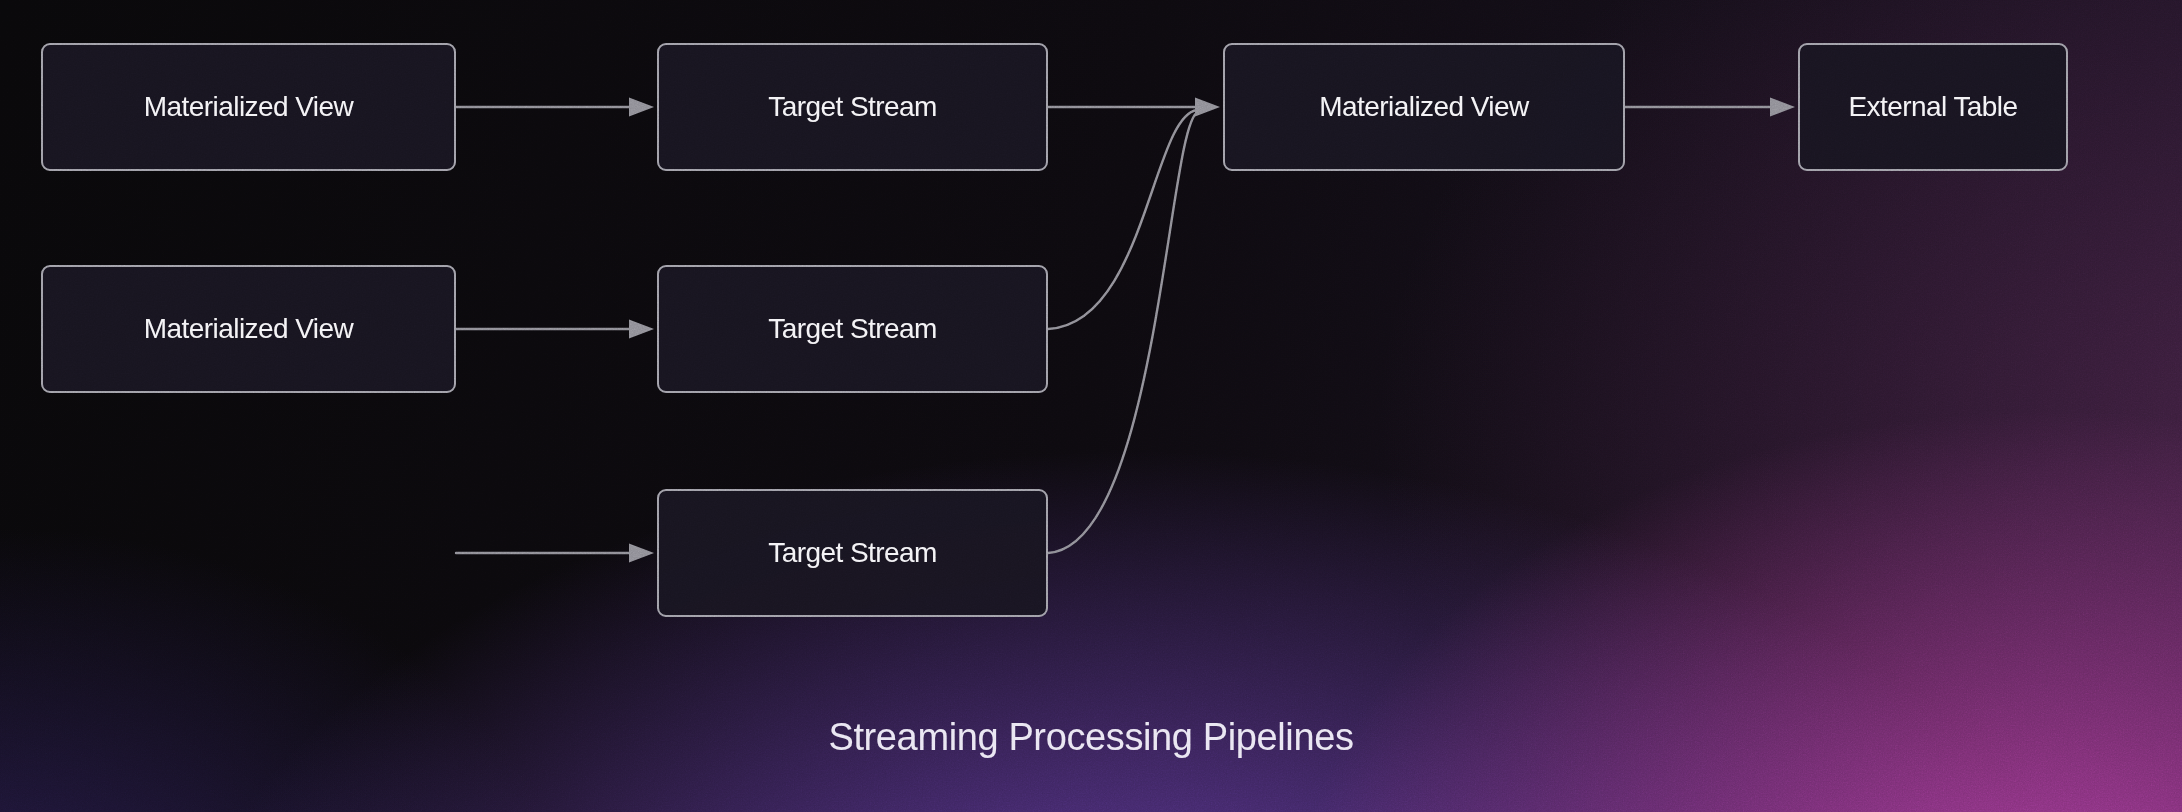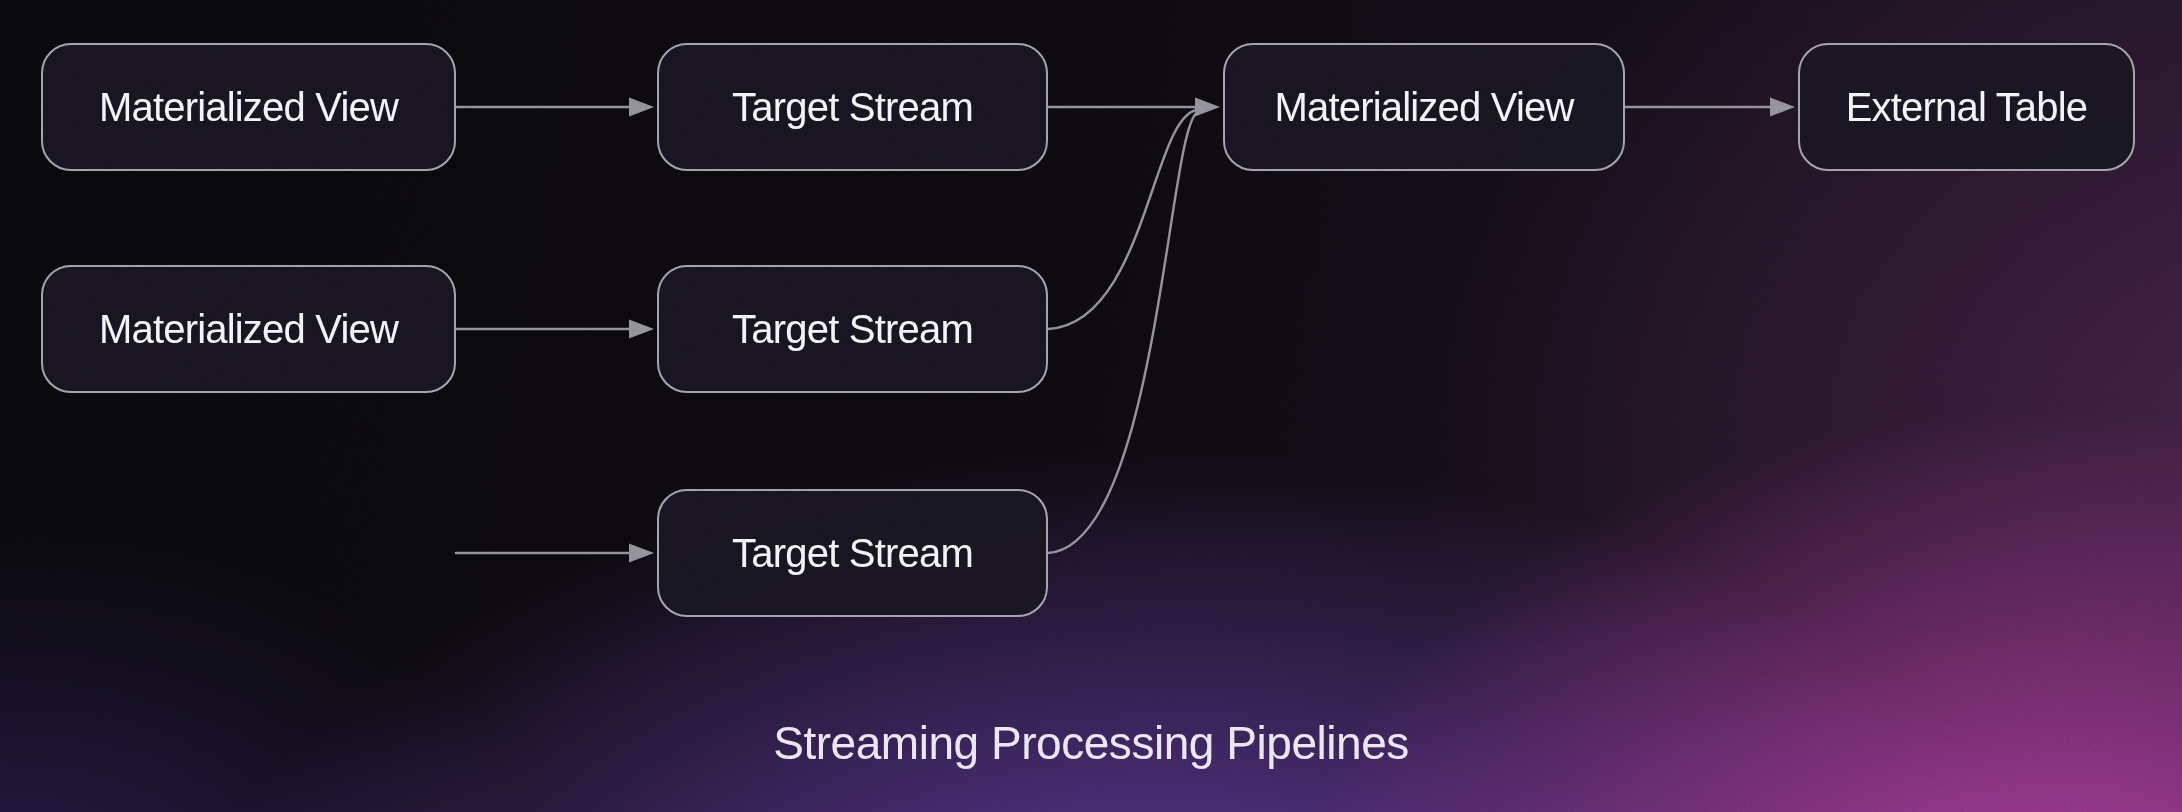--- a/index.html
+++ b/index.html
@@ -27,38 +27,38 @@
     width: 2182px;
     height: 812px;
   }
 
   .node {
     position: absolute;
     box-sizing: border-box;
     height: 128px;
     background: rgba(24,21,32,0.96);
     border: 2.4px solid #9e9da6;
-    border-radius: 30px;
+    border-radius: 9px;
     display: flex;
     align-items: center;
     justify-content: center;
     color: #f3f2f5;
-    font-size: 40px;
+    font-size: 28px;
     letter-spacing: -0.02em;
     white-space: nowrap;
   }
 
   .caption {
     position: absolute;
     left: 0;
     right: 0;
     top: 716px;
     text-align: center;
     color: #e9e5f2;
-    font-size: 46px;
+    font-size: 38px;
     letter-spacing: -0.01em;
   }
 
   .grain {
     position: absolute;
     left: 0; top: 0;
     width: 2182px;
     height: 812px;
     mix-blend-mode: overlay;
     opacity: 0.3;
@@ -91,21 +91,21 @@
 
   <div class="node" style="left:41px;  top:43px;  width:415px;">
     <span>Materialized View</span>
   </div>
   <div class="node" style="left:657px; top:43px;  width:391px;">
     <span>Target Stream</span>
   </div>
   <div class="node" style="left:1223px;top:43px;  width:402px;">
     <span>Materialized View</span>
   </div>
-  <div class="node" style="left:1798px;top:43px;  width:337px;">
+  <div class="node" style="left:1798px;top:43px;  width:270px;">
     <span>External Table</span>
   </div>
 
   <div class="node" style="left:41px;  top:265px; width:415px;">
     <span>Materialized View</span>
   </div>
   <div class="node" style="left:657px; top:265px; width:391px;">
     <span>Target Stream</span>
   </div>
 

